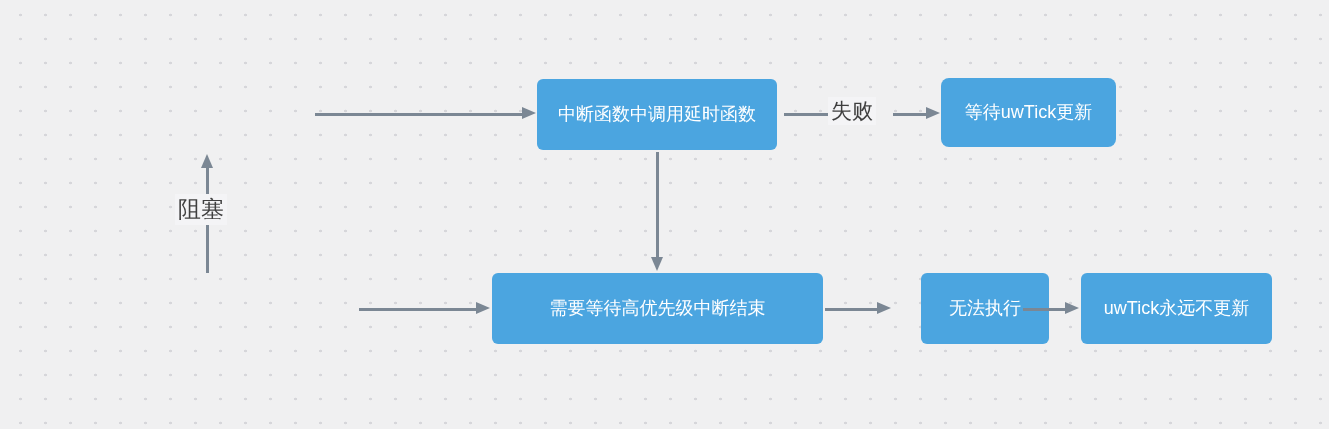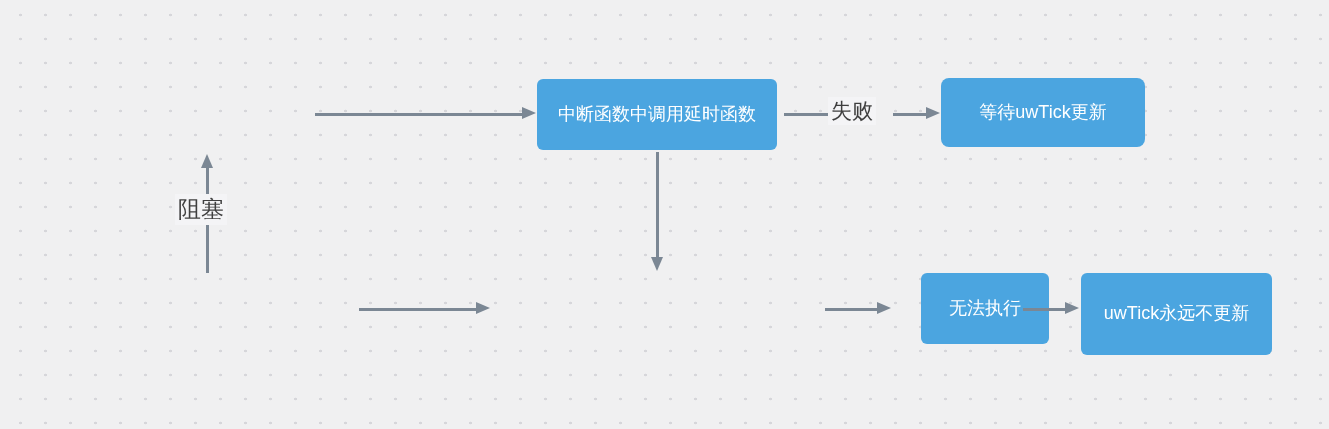--- a/index.html
+++ b/index.html
@@ -84,41 +84,44 @@
     font-family: Liberation Serif, serif;
   }
   .edge-label--block {
     left: 175px;
     top: 194px;
     font-size: 23px;
   }
   
   .n-user      { left: 103px; top: 78px;  width: 209px; height: 71px; }
   .n-delay     { left: 537px; top: 79px;  width: 240px; height: 71px; }
-  .n-uwtick    { left: 941px; top: 78px;  width: 204px; height: 69px; border-radius: 8px; text-align: right; }
+  .n-uwtick    { left: 941px; top: 78px;  width: 175px; height: 69px; border-radius: 8px; text-align: right; }
   .n-systick   { left: 61px;  top: 273px; width: 296px; height: 71px; }
   .n-waithigh  { left: 492px; top: 273px; width: 331px; height: 71px; }
   .n-cannot    { left: 893px; top: 273px; width: 128px; height: 71px; margin-left: 28px; }
-  .n-never     { left: 1081px;top: 273px; width: 191px; height: 82px; }
+  .n-never     { left: 1081px;top: 273px; width: 191px; height: 71px; }
 </style>
 </head>
 <body>
 
 <div class="canvas">
 
 
   <div class="node n-delay">
     <span>中断函数中调用延时函数</span>
   </div>
 
   <div class="node n-uwtick">
     <span>等待uwTick更新</span>
   </div>
 
 
+  <div class="node n-waithigh">
+    <span>需要等待高优先级中断结束</span>
+  </div>
 
   <div class="node n-cannot">
     <span>无法执行</span>
   </div>
 
   <div class="node n-never">
     <span>uwTick永远不更新</span>
   </div>
 
   <div class="edge-line-h" style="left:315px; top:113px; width:208px;"></div>

